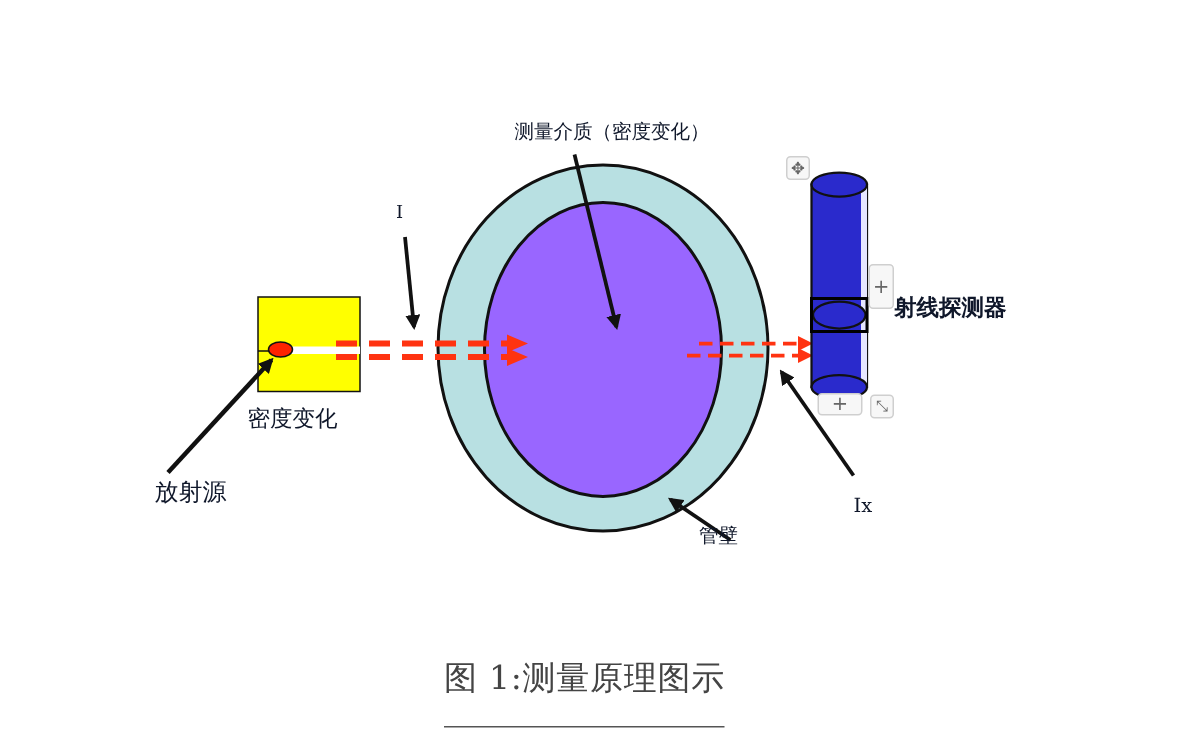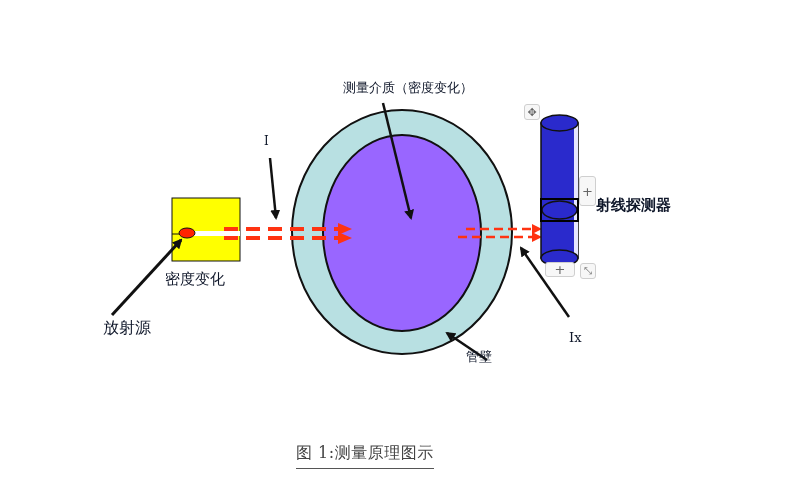--- a/index.html
+++ b/index.html
@@ -1,20 +1,20 @@
 <!DOCTYPE html>
 <html><head>
 <meta charset="utf-8">
 <style>
   html, body { margin:0; padding:0; background:#ffffff; }
   body { width:787px; height:496px; position:relative; overflow:hidden; font-family:"DejaVu Serif", serif; }
   #canvas { position:absolute; left:0; top:0; }
   .lbl { position:absolute; color:#0f172a; white-space:nowrap; font-family:"DejaVu Serif", serif; }
   .handle { position:absolute; background:#f7f7f7; border:1px solid #cfcfcf; border-radius:3px; color:#666; font-family:"DejaVu Sans", sans-serif; display:flex; align-items:center; justify-content:center; box-sizing:border-box; cursor:pointer; }
-  .caption { position:absolute; left:296px; top:440px; font-size:16px; color:#444; font-family:"DejaVu Serif", serif; border-bottom:1.5px solid #555; line-height:26px; padding-bottom:2px; letter-spacing:0.5px; }
+  .caption { position:absolute; left:296px; top:440px; font-size:22px; color:#444; font-family:"DejaVu Serif", serif; border-bottom:1.5px solid #555; line-height:26px; padding-bottom:18px; letter-spacing:0.5px; }
 </style>
 </head>
 <body>
 
 <svg id="canvas" width="787" height="496" viewBox="0 0 787 496">
   <defs>
     <marker id="arrowBlack" markerWidth="10" markerHeight="10" refX="8" refY="5" orient="auto" markerUnits="userSpaceOnUse">
       <path d="M0,0 L10,5 L0,10 Z" fill="#111"></path>
     </marker>
   </defs>

